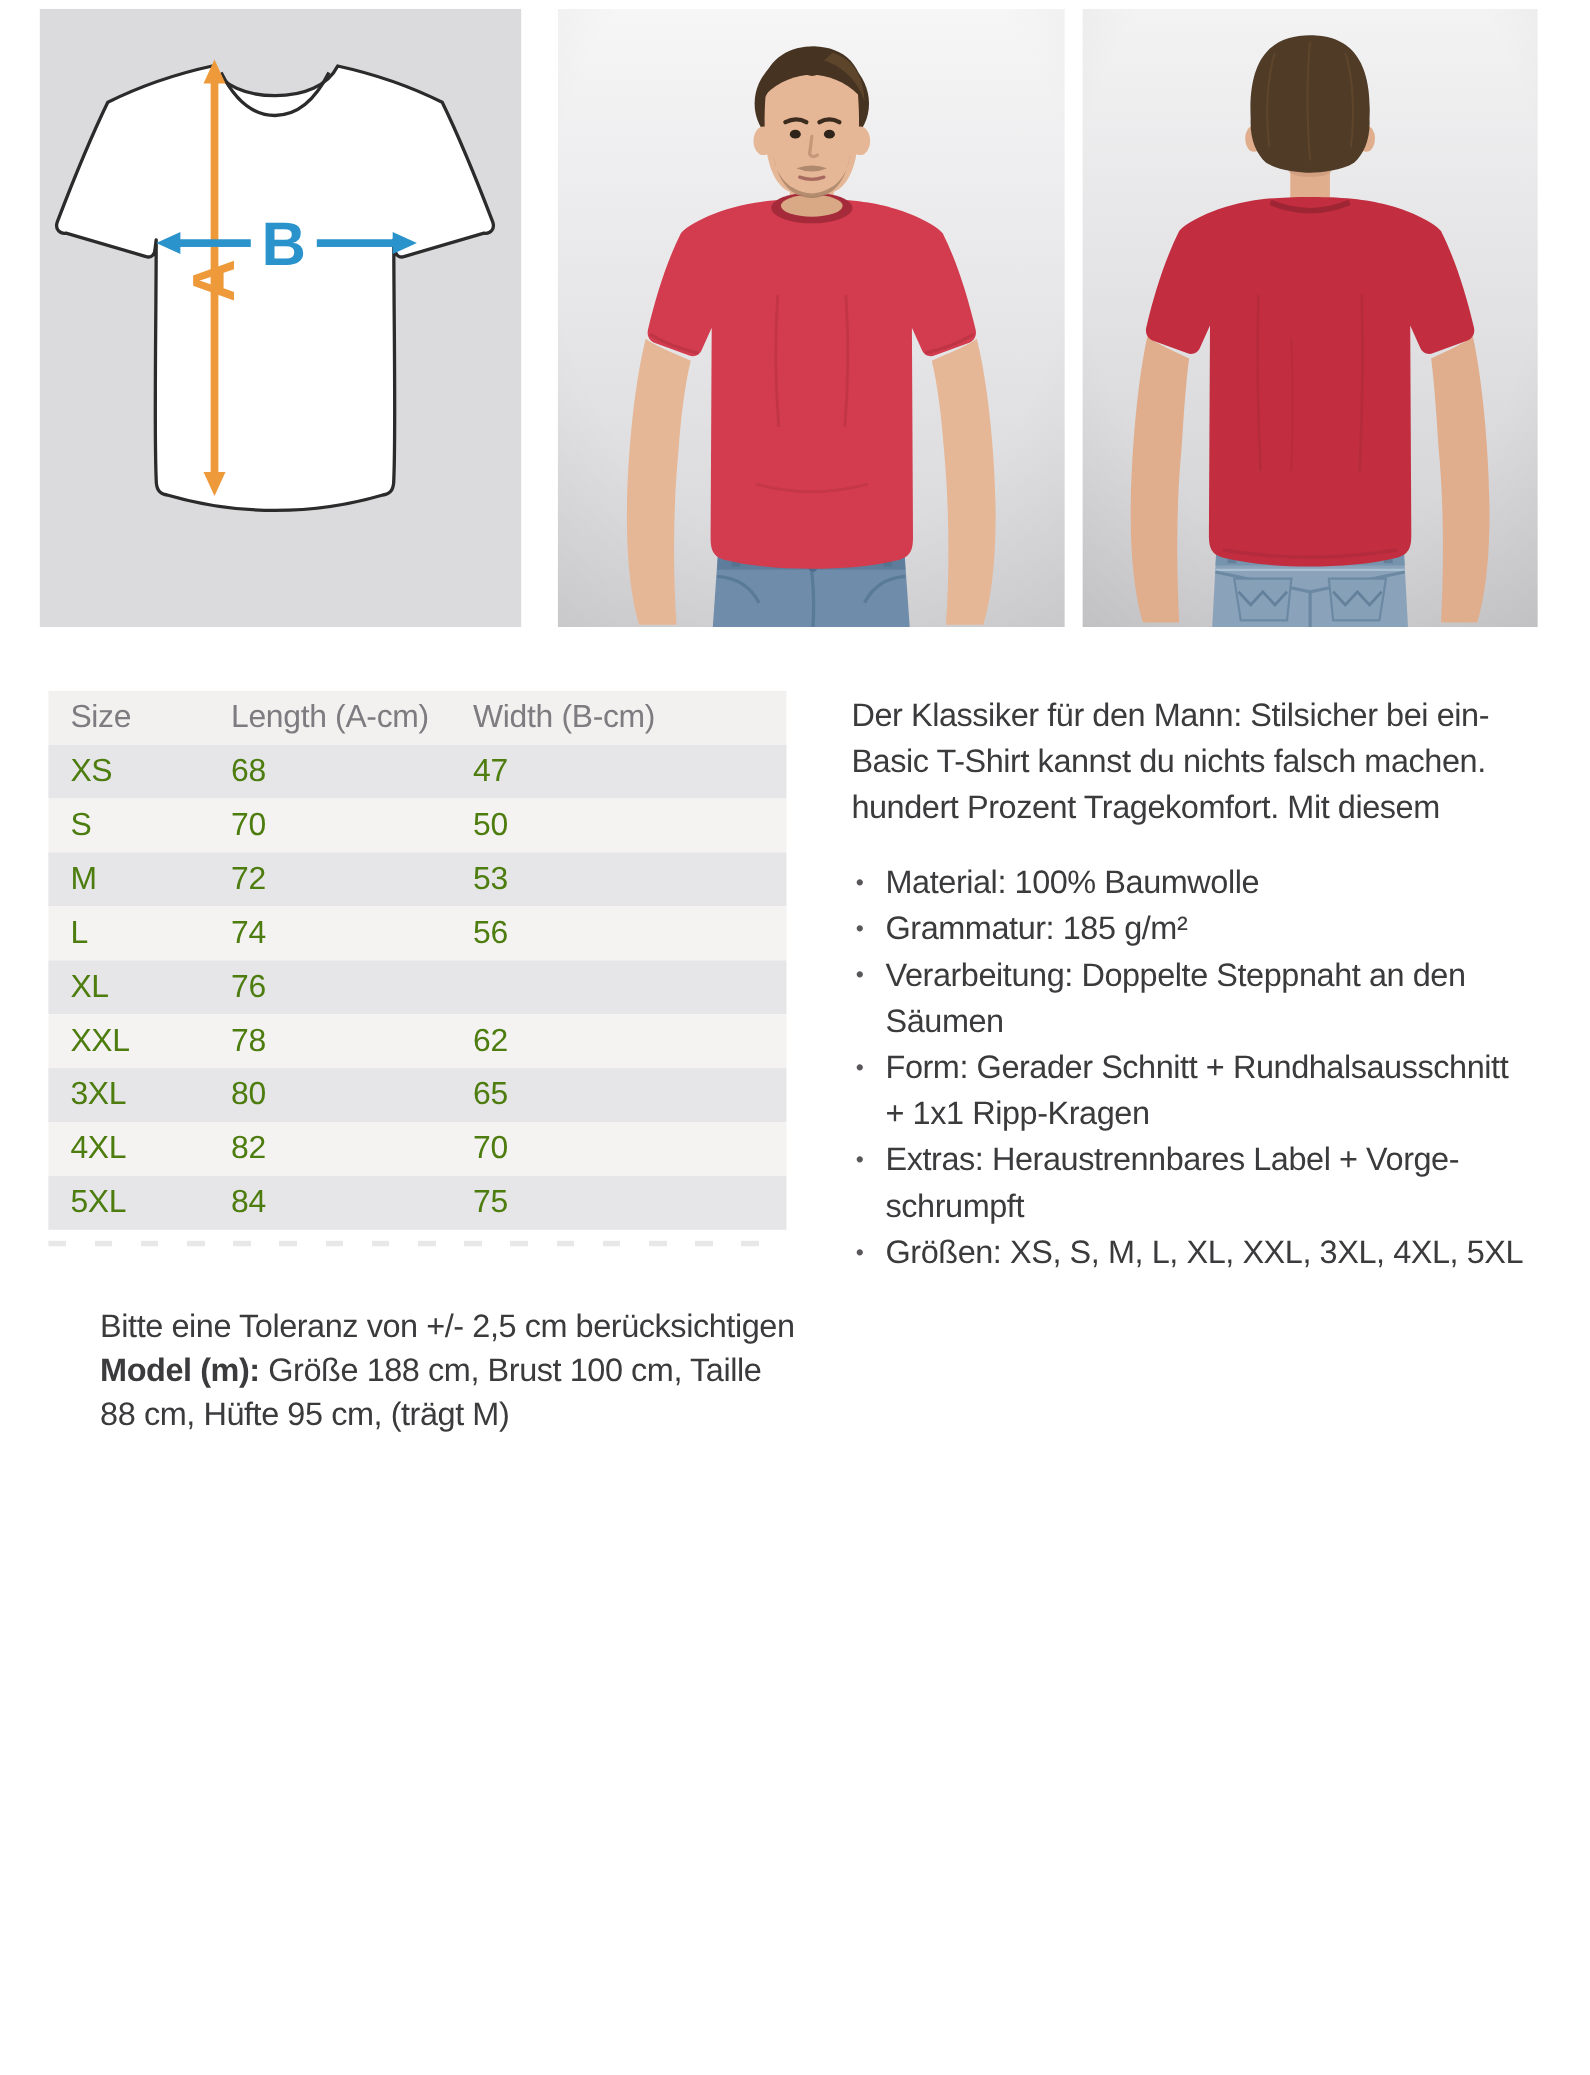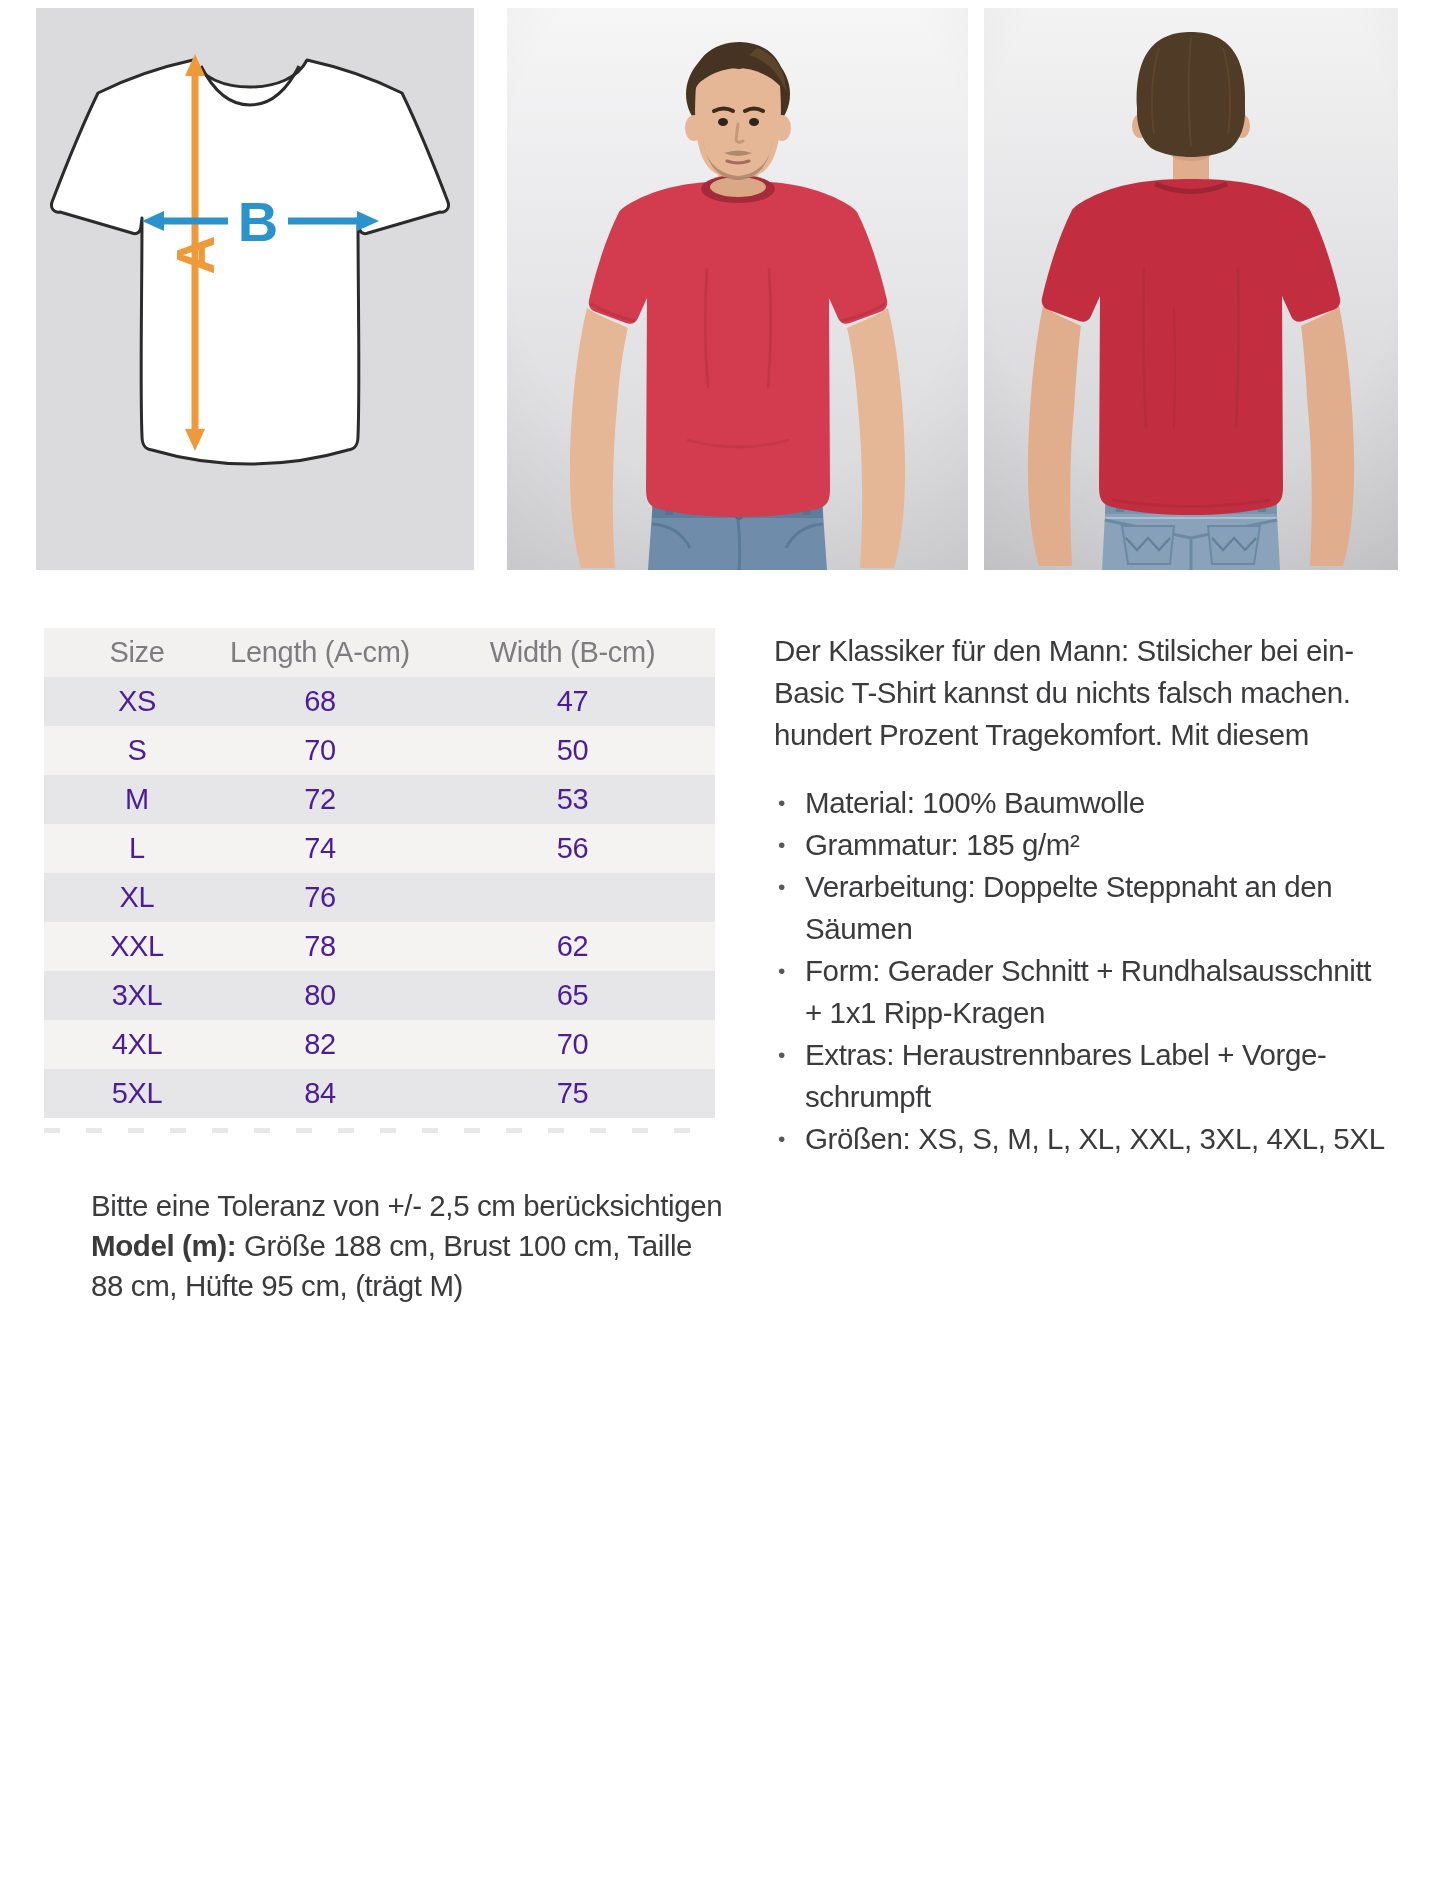--- a/index.html
+++ b/index.html
@@ -10,26 +10,26 @@
   }
   .abs{position:absolute;}
 
   
   #diagram-block{left:36px;top:8px;width:438px;height:562px;}
   #photo-front-block{left:507px;top:8px;width:461px;height:562px;}
   #photo-back-block{left:984px;top:8px;width:414px;height:562px;}
   .hero svg{display:block;width:100%;height:100%;}
 
   
-  .size-table{left:44px;top:628px;width:671px;font-size:29px;letter-spacing:-0.3px;text-align:center;}
+  .size-table{left:44px;top:628px;width:671px;font-size:29px;letter-spacing:-0.3px;}
   .t-row{display:grid;grid-template-columns:146px 220px 1fr;height:49px;line-height:49px;padding-left:20px;}
   .t-head{background:#f3f1ef;color:#7e7c80;}
   .t-row.dark{background:#e6e5e7;}
   .t-row.light{background:#f5f3f2;}
-  .t-row .cell{color:#4c1d95;overflow:hidden;}
+  .t-row .cell{color:#4d7c0f;overflow:hidden;}
   .t-head .cell{color:#7e7c80;}
 
   .remnant{left:44px;top:1128px;width:671px;height:5px;opacity:.7;
     background:repeating-linear-gradient(90deg,#dedddf 0 16px,transparent 16px 42px);}
 
   
   .description{left:774px;top:630px;width:698px;font-size:29.5px;line-height:42px;letter-spacing:-0.4px;}
   .intro div{white-space:nowrap;}
   .bullets{margin-top:26px;}
   .b-line{padding-left:31px;white-space:nowrap;}

